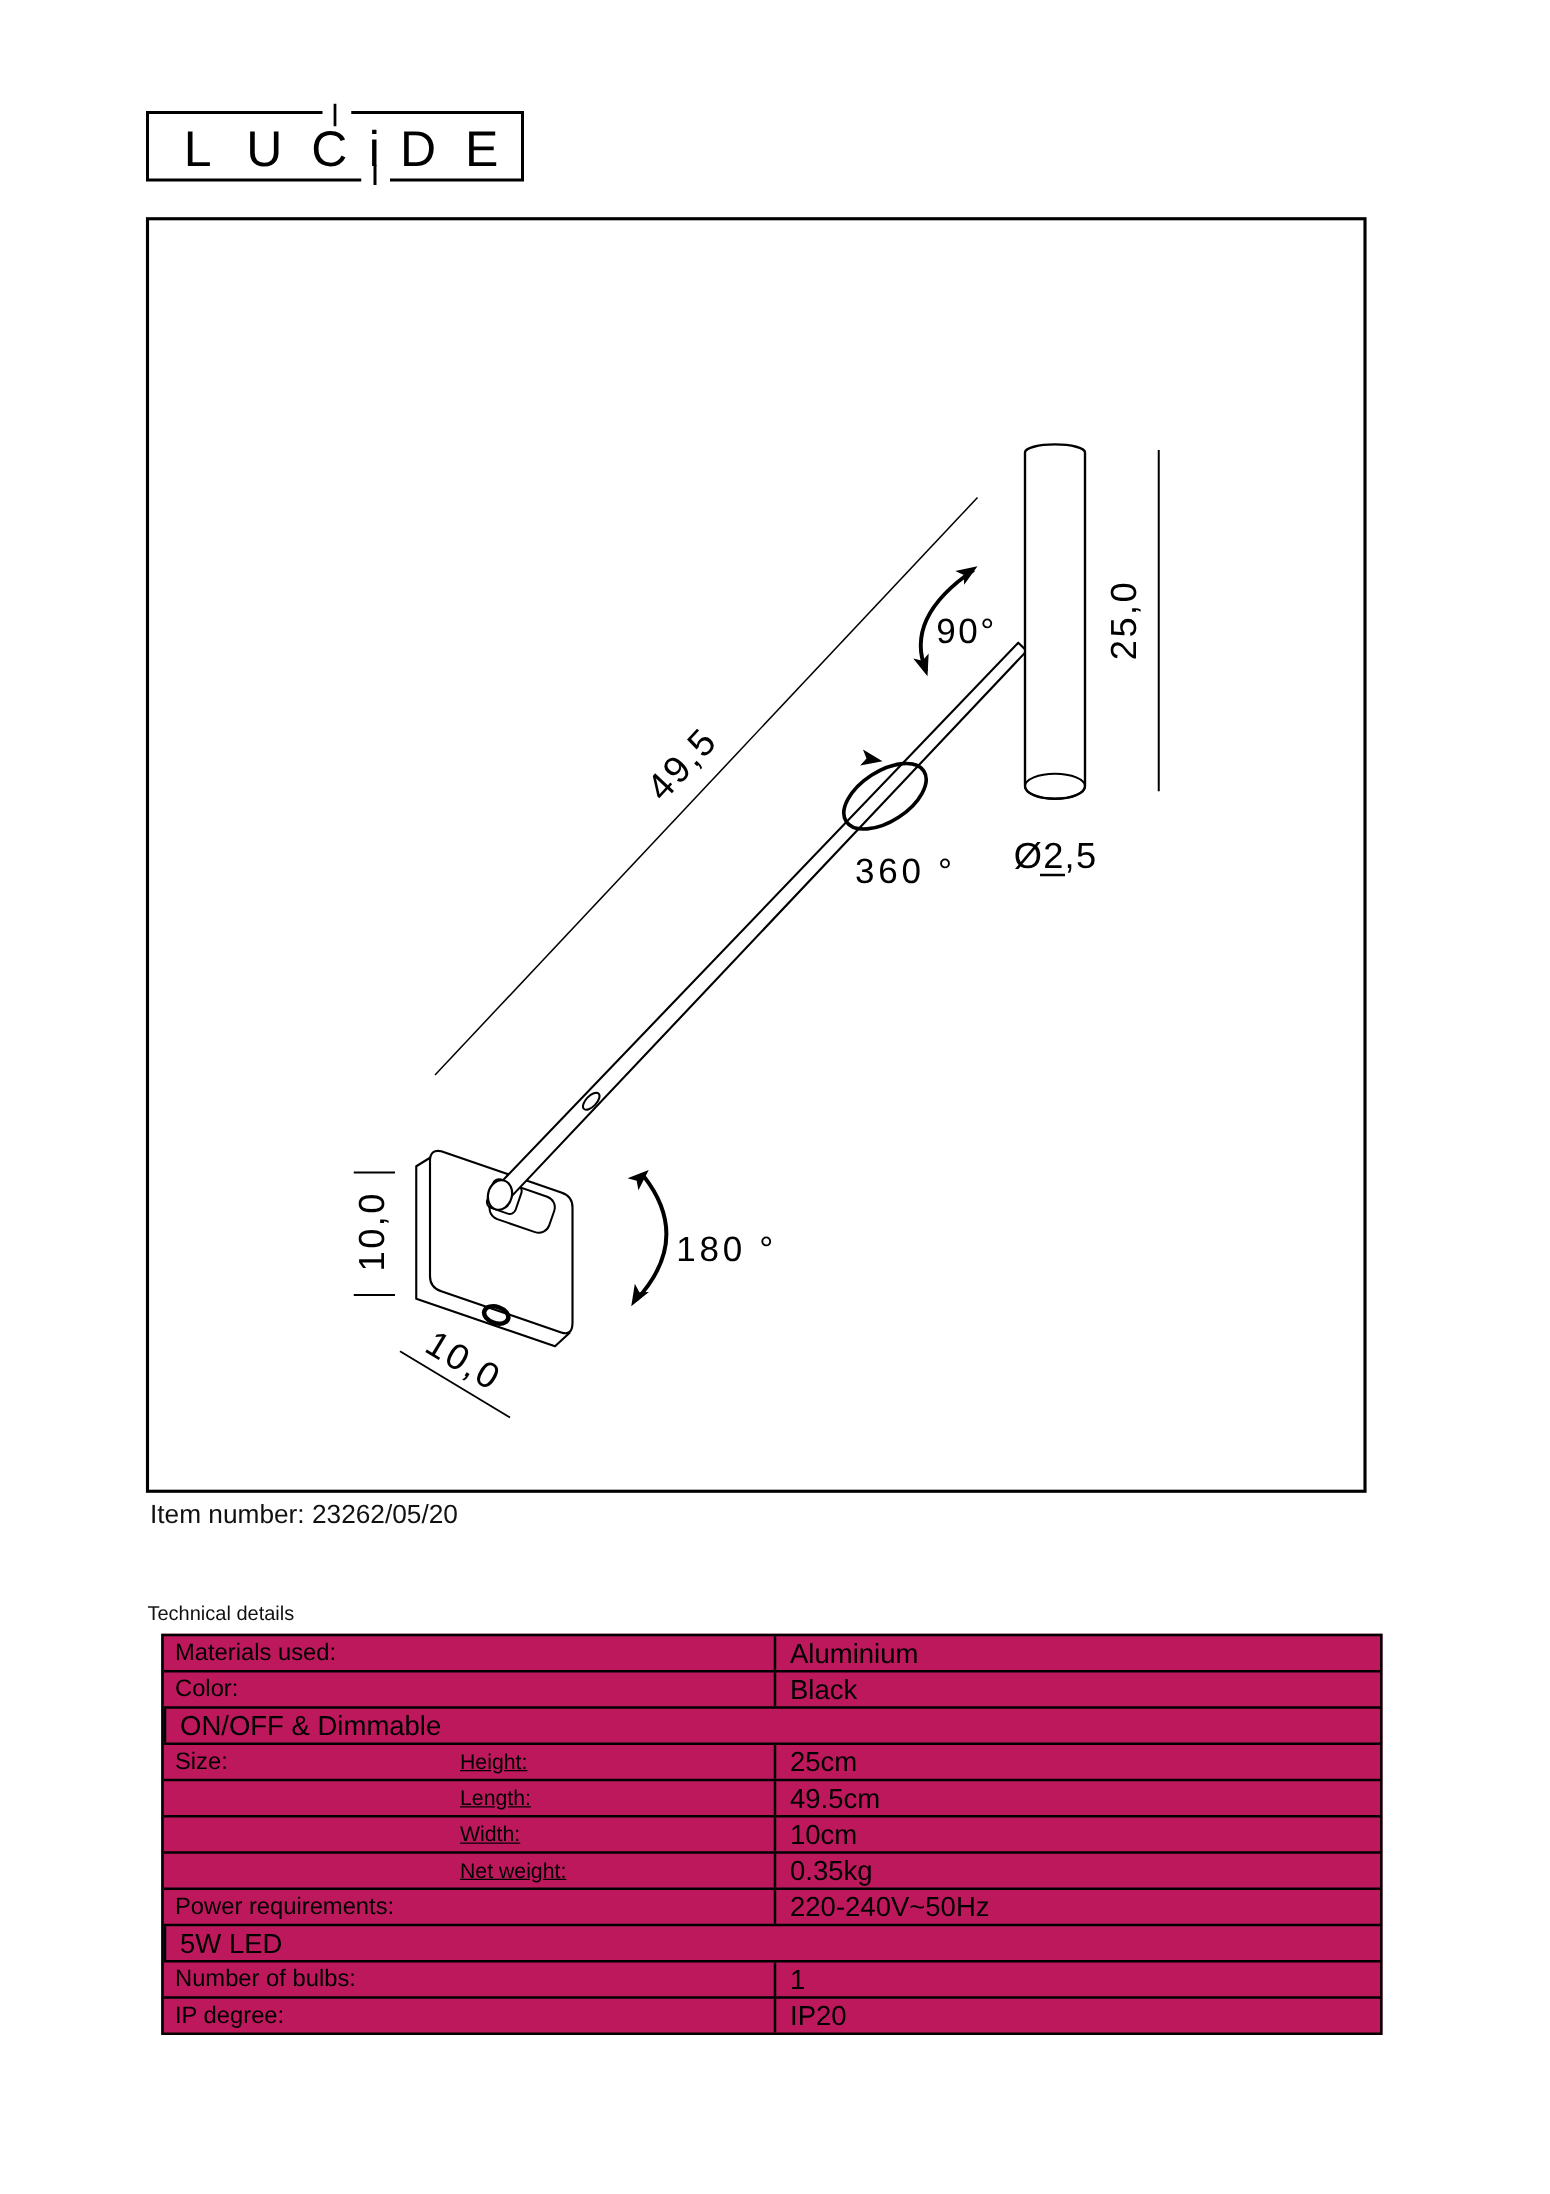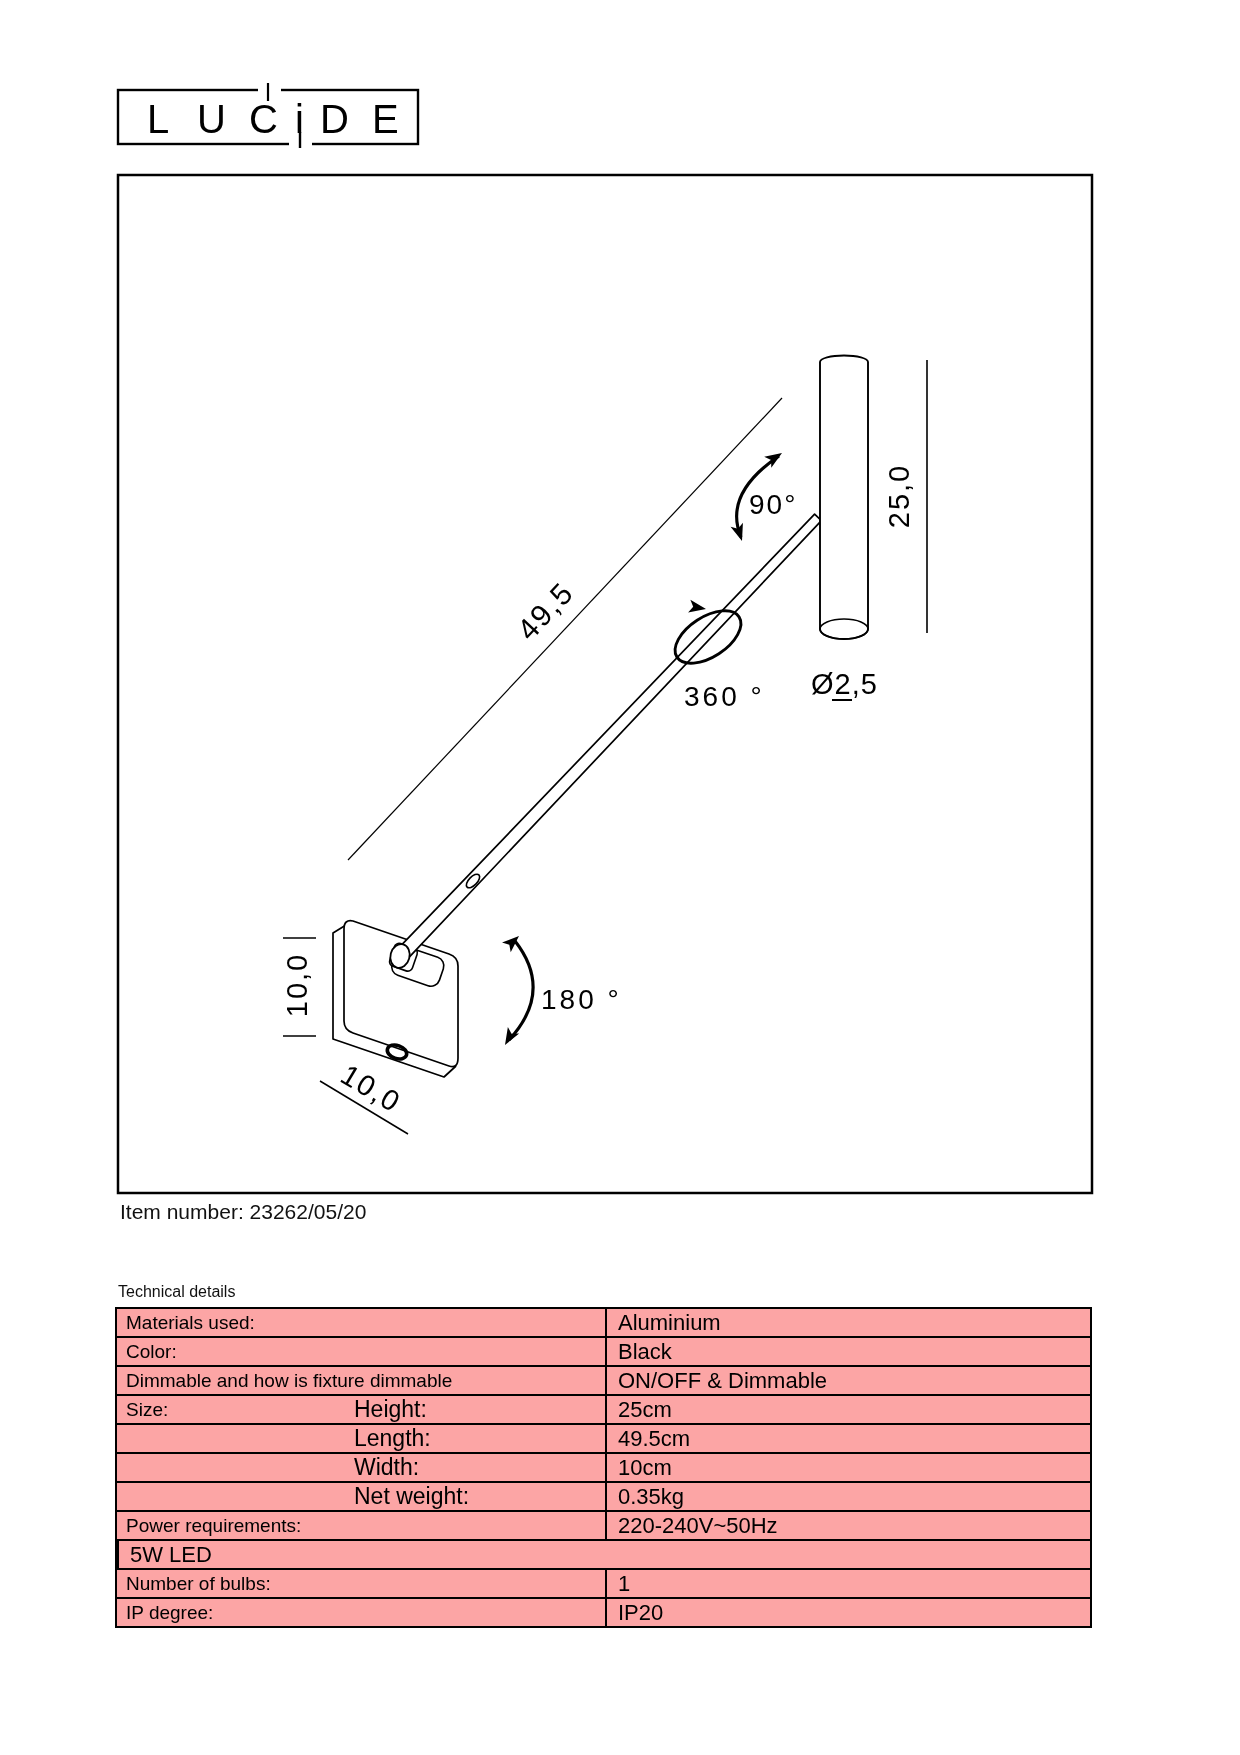--- a/index.html
+++ b/index.html
@@ -14,43 +14,43 @@
   #drawing-svg{position:absolute;left:0;top:0;}
   .itemnum{
     position:absolute;left:120px;top:1200px;
     font-size:21px;color:#111;
   }
   .tech-heading{
     position:absolute;left:118px;top:1283px;
     font-size:16px;color:#111;
   }
   .spec-table{
-    position:absolute;left:115px;top:1307px;
+    position:absolute;left:129px;top:1307px;
     width:977px;
     border:2px solid #000;
     box-sizing:border-box;
-    background:#fca5a5;
+    background:#be185d;
   }
   .trow{
     display:grid;
     grid-template-columns:488px 1fr;
     height:27px;
     border-bottom:2px solid #000;
     box-sizing:content-box;
   }
   .trow:last-child{border-bottom:none;}
   .tcell-label{
     position:relative;
     padding-left:9px;
     font-size:19px;line-height:27px;
     white-space:nowrap;overflow:hidden;
   }
   .tcell-sub{
     position:absolute;left:237px;top:0;
-    font-size:23px;line-height:27px;
+    font-size:17px;line-height:27px;text-decoration:underline;
   }
   .tcell-value{
     border-left:2px solid #000;
     padding-left:11px;
     font-size:22px;line-height:27px;
     white-space:nowrap;overflow:hidden;
   }
   svg text{fill:#000;}
 </style>
 </head>
@@ -153,21 +153,20 @@
 <div class="spec-table">
   <div class="trow">
     <div class="tcell-label"><span>Materials used:</span><span class="tcell-sub"></span></div>
     <div class="tcell-value">Aluminium</div>
   </div>
   <div class="trow">
     <div class="tcell-label"><span>Color:</span><span class="tcell-sub"></span></div>
     <div class="tcell-value">Black</div>
   </div>
   <div class="trow">
-    <div class="tcell-label"><span>Dimmable and how is fixture dimmable</span><span class="tcell-sub"></span></div>
     <div class="tcell-value">ON/OFF &amp; Dimmable</div>
   </div>
   <div class="trow">
     <div class="tcell-label"><span>Size:</span><span class="tcell-sub">Height:</span></div>
     <div class="tcell-value">25cm</div>
   </div>
   <div class="trow">
     <div class="tcell-label"><span></span><span class="tcell-sub">Length:</span></div>
     <div class="tcell-value">49.5cm</div>
   </div>

